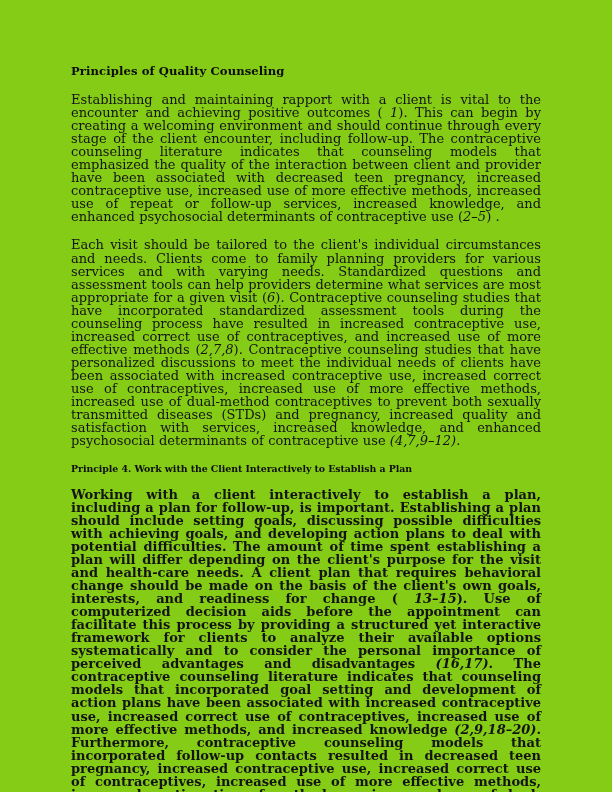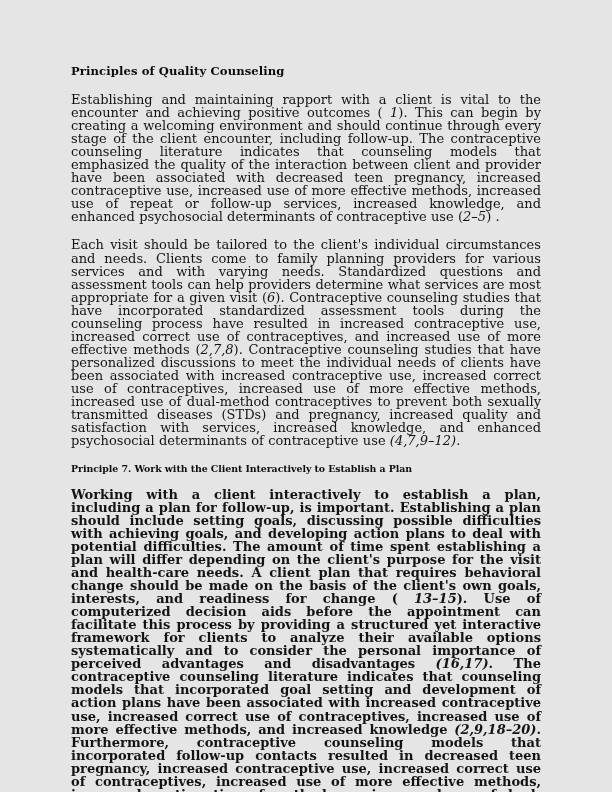--- a/index.html
+++ b/index.html
@@ -4,21 +4,21 @@
 <style>
   html, body {
     margin: 0;
     padding: 0;
     background: #ffffff;
   }
   .page {
     position: relative;
     width: 612px;
     height: 792px;
-    background: #e5e5e5;
+    background: #84cc16;
     overflow: hidden;
     box-sizing: border-box;
   }
   .content {
     position: absolute;
     left: 71px;
     top: 64px;
     width: 470px;
   }
   .doc-title {
@@ -62,17 +62,17 @@
 
 <div class="page">
   <div class="content">
 
     <h1 class="doc-title">Principles of Quality Counseling</h1>
 
     <p class="body-par">Establishing and maintaining rapport with a client is vital to the encounter and achieving positive outcomes ( <span class="cite">1</span>). This can begin by creating a welcoming environment and should continue through every stage of the client encounter, including follow-up. The contraceptive counseling literature indicates that counseling models that emphasized the quality of the interaction between client and provider have been associated with decreased teen pregnancy, increased contraceptive use, increased use of more effective methods, increased use of repeat or follow-up services, increased knowledge, and enhanced psychosocial determinants of contraceptive use (<span class="cite">2–5</span>) .</p>
 
     <p class="body-par">Each visit should be tailored to the client's individual circumstances and needs. Clients come to family planning providers for various services and with varying needs. Standardized questions and assessment tools can help providers determine what services are most appropriate for a given visit (<span class="cite">6</span>). Contraceptive counseling studies that have incorporated standardized assessment tools during the counseling process have resulted in increased contraceptive use, increased correct use of contraceptives, and increased use of more effective methods (<span class="cite">2,7,8</span>). Contraceptive counseling studies that have personalized discussions to meet the individual needs of clients have been associated with increased contraceptive use, increased correct use of contraceptives, increased use of more effective methods, increased use of dual-method contraceptives to prevent both sexually transmitted diseases (STDs) and pregnancy, increased quality and satisfaction with services, increased knowledge, and enhanced psychosocial determinants of contraceptive use <span class="cite">(4,7,9–12)</span>.</p>
 
-    <h2 class="section-heading">Principle 7. Work with the Client Interactively to Establish a Plan</h2>
+    <h2 class="section-heading">Principle 4. Work with the Client Interactively to Establish a Plan</h2>
     <p class="body-par">Working with a client interactively to establish a plan, including a plan for follow-up, is important. Establishing a plan should include setting goals, discussing possible difficulties with achieving goals, and developing action plans to deal with potential difficulties. The amount of time spent establishing a plan will differ depending on the client's purpose for the visit and health-care needs. A client plan that requires behavioral change should be made on the basis of the client's own goals, interests, and readiness for change ( <span class="cite">13–15</span>). Use of computerized decision aids before the appointment can facilitate this process by providing a structured yet interactive framework for clients to analyze their available options systematically and to consider the personal importance of perceived advantages and disadvantages <span class="cite">(16,17)</span>. The contraceptive counseling literature indicates that counseling models that incorporated goal setting and development of action plans have been associated with increased contraceptive use, increased correct use of contraceptives, increased use of more effective methods, and increased knowledge <span class="cite">(2,9,18–20)</span>. Furthermore, contraceptive counseling models that incorporated follow-up contacts resulted in decreased teen pregnancy, increased contraceptive use, increased correct use of contraceptives, increased use of more effective methods, increased continuation of method use, increased use of dual-method contraceptives to prevent both STDs and pregnancy, increased use of repeat or follow-up services, increased knowledge, and enhanced psychosocial determinants of contraceptive use <span class="cite">(2,3,7,11,21,22)</span> . From the family planning education literature, computerized decision aids have helped clients formulate</p>
 
   </div>
 </div>
 
 </body></html>

